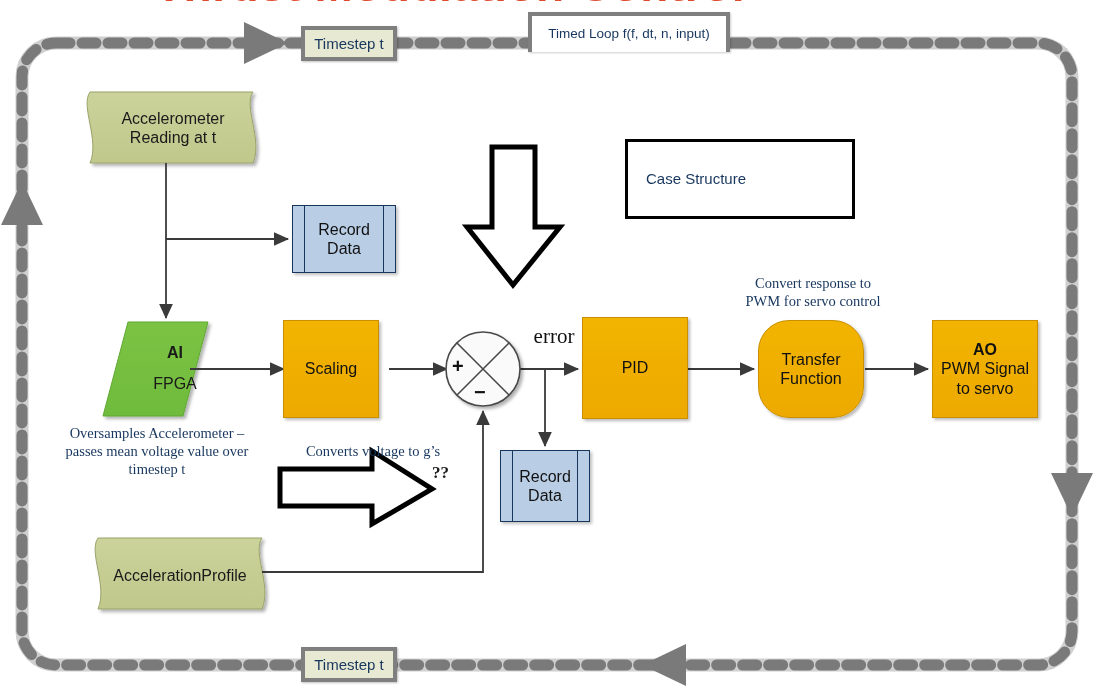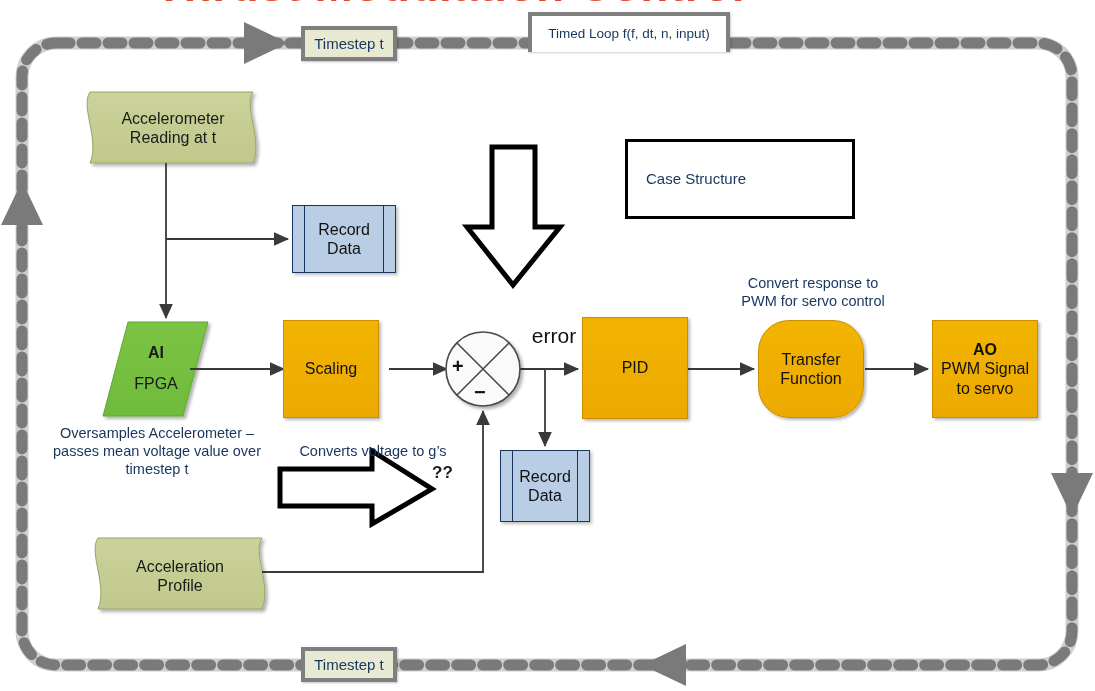--- a/index.html
+++ b/index.html
@@ -26,21 +26,21 @@
   
   .orange{background:linear-gradient(180deg,#F2B400 0%,#EDA900 100%);
      border:1px solid #C98F00;font-size:16px;color:#111;
      box-shadow:2px 2px 3px rgba(0,0,0,.28);}
   .blue-pp{background:#B9CDE5;border:1.4px solid #16365C;
      font-size:16px;color:#111;box-shadow:2px 2px 3px rgba(0,0,0,.25);}
   .blue-pp .bar{position:absolute;top:0;bottom:0;width:1.4px;background:#16365C;}
   .blue-pp .bar.l{left:11px;}
   .blue-pp .bar.r{right:11px;}
   .label-txt{position:absolute;font-size:14.5px;color:#17365D;text-align:center;
-     line-height:1.25;}
+     line-height:1.25;font-family:Liberation Serif, serif;}
   .bold{font-weight:bold;}
   .qq{font-weight:bold;font-size:17px;color:#1a1a1a;}
 
   .case-box{border:3px solid #000;background:#fff;font-size:15px;color:#17365D;
      justify-content:flex-start;padding-left:18px;}
 
   .sum-label{position:absolute;font-size:20px;font-weight:bold;color:#111;}
 </style>
 </head>
 <body>
@@ -138,21 +138,21 @@
     <span>Reading at t</span>
   </div>
 
   <div class="node blue-pp" style="left:292px;top:205px;width:104px;height:68px;flex-direction:column;position:absolute;">
     <span class="bar l"></span>
     <span class="bar r"></span>
     <span>Record</span>
     <span>Data</span>
   </div>
 
-  <div class="node" style="left:111px;top:338px;width:90px;height:60px;flex-direction:column;font-size:16px;gap:12px;">
+  <div class="node" style="left:130px;top:338px;width:90px;height:60px;flex-direction:column;font-size:16px;gap:12px;">
     <span class="bold">AI</span>
     <span>FPGA</span>
   </div>
 
   <div class="node orange" style="left:283px;top:320px;width:96px;height:98px;">Scaling</div>
 
   <div class="sum-label" style="left:452px;top:355px;">+</div>
   <div class="sum-label" style="left:474px;top:381px;">−</div>
 
   <div class="label-txt" style="left:524px;top:323px;width:60px;font-size:21px;color:#111;">error</div>
@@ -170,21 +170,21 @@
     <span>Transfer</span>
     <span>Function</span>
   </div>
 
   <div class="node orange" style="left:932px;top:320px;width:106px;height:98px;flex-direction:column;">
     <span class="bold">AO</span>
     <span>PWM Signal</span>
     <span>to servo</span>
   </div>
 
-  <div class="node" style="left:100px;top:548px;width:160px;height:56px;flex-direction:column;font-size:16px;">
+  <div class="node" style="left:100px;top:548px;width:160px;height:56px;flex-direction:row;font-size:16px;">
     <span>Acceleration</span>
     <span>Profile</span>
   </div>
 
   <div class="node case-box" style="left:625px;top:139px;width:230px;height:80px;">Case Structure</div>
 
   <div class="label-txt" style="left:32px;top:424px;width:250px;">
     <div>Oversamples Accelerometer –</div>
     <div>passes mean voltage value over</div>
     <div>timestep t</div>

